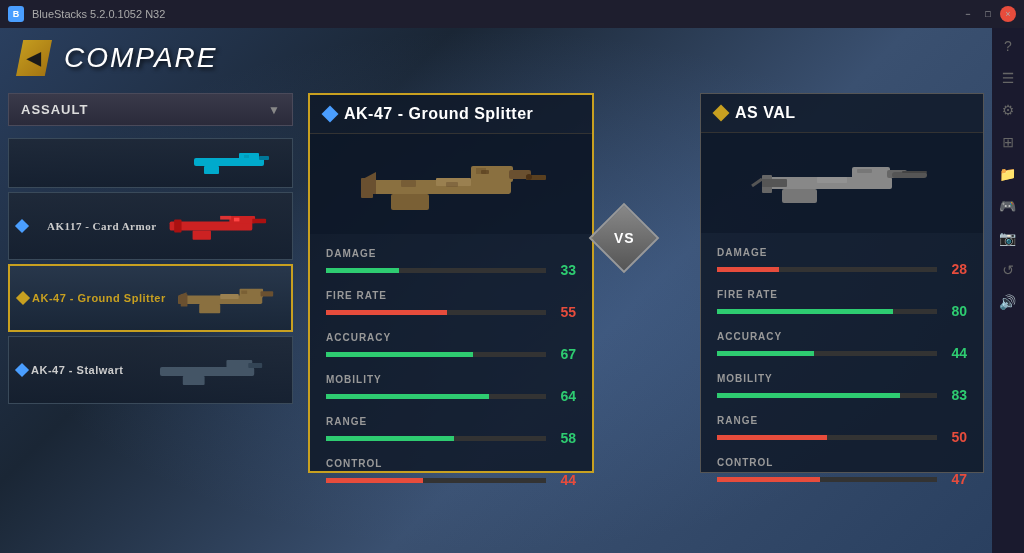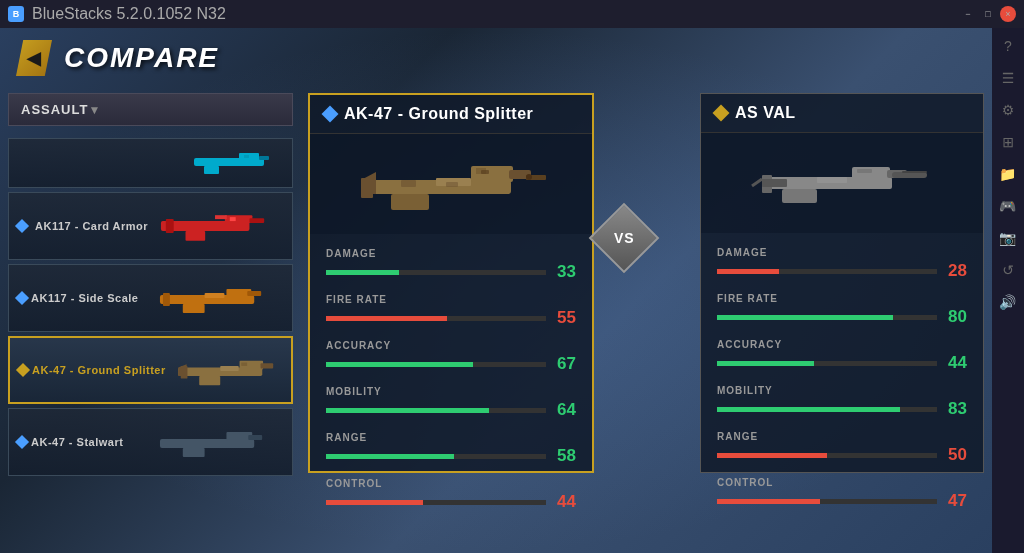--- a/index.html
+++ b/index.html
@@ -38,21 +38,21 @@
       border-radius: 3px;
       display: flex;
       align-items: center;
       justify-content: center;
       font-size: 9px;
       color: white;
       font-weight: bold;
     }
     .bs-title {
       color: #aaa;
-      font-size: 16px;
+      font-size: 11px;
     }
     .bs-controls {
       display: flex;
       align-items: center;
       gap: 4px;
     }
     .bs-btn {
       width: 16px;
       height: 16px;
       border-radius: 50%;
@@ -128,21 +128,21 @@
       justify-content: center;
       cursor: pointer;
     }
     .back-arrow {
       color: #1a1a1a;
       font-size: 18px;
       font-weight: bold;
     }
     .compare-title {
       font-size: 28px;
-      font-weight: 700;
+      font-weight: 400;
       color: white;
       letter-spacing: 2px;
       text-shadow: 2px 2px 4px rgba(0,0,0,0.8);
       font-style: italic;
     }
 
     
     .left-panel {
       position: absolute;
       top: 65px;
@@ -154,21 +154,21 @@
       flex-direction: column;
       gap: 4px;
     }
 
     .dropdown-btn {
       background: linear-gradient(180deg, #3a3a4a, #2a2a3a);
       border: 1px solid #4a4a5a;
       padding: 8px 12px;
       display: flex;
       align-items: center;
-      justify-content: flex-start;
+      justify-content: space-between;
       cursor: pointer;
       margin-bottom: 8px;
     }
     .dropdown-text {
       color: #ddd;
       font-size: 13px;
       font-weight: bold;
       letter-spacing: 1px;
     }
     .dropdown-arrow {
@@ -322,21 +322,21 @@
     .stat-bar-fill {
       height: 100%;
       position: absolute;
       left: 0;
       top: 0;
     }
     .stat-bar-fill.green { background: #2ecc71; }
     .stat-bar-fill.red { background: #e74c3c; }
 
     .stat-value {
-      font-size: 17px;
+      font-size: 14px;
       font-weight: 900;
       min-width: 24px;
       text-align: right;
     }
     .stat-value.green { color: #2ecc71; }
     .stat-value.red { color: #e74c3c; }
 
     
     .vs-container {
       width: 60px;
@@ -418,56 +418,38 @@
             <rect x="55" y="10" width="20" height="6" fill="#00aacc" rx="1"></rect>
             <rect x="75" y="13" width="10" height="4" fill="#007799" rx="1"></rect>
             <rect x="20" y="23" width="15" height="8" fill="#00aacc" rx="1"></rect>
             <rect x="60" y="12" width="5" height="3" fill="#009bbb"></rect>
           </svg>
         </div>
       </div>
 
       <div class="weapon-item">
         <div style="display:flex; flex-direction:column; justify-content:center; gap:2px; min-width:130px;">
-          <div style="display:flex; align-items:center; gap:8px;">
+          <div style="display:flex; align-items:center; gap:20px;font-family:Liberation Serif, serif;">
             <div class="weapon-diamond"></div>
             <span class="weapon-name">AK117 - Card Armor</span>
           </div>
         </div>
         <div class="weapon-img-placeholder">
           <svg width="130" height="50" viewBox="0 0 130 50">
             <rect x="5" y="20" width="90" height="10" fill="#cc2222" rx="2"></rect>
             <rect x="70" y="14" width="28" height="8" fill="#cc2222" rx="1"></rect>
             <rect x="95" y="17" width="15" height="5" fill="#aa1111" rx="1"></rect>
             <rect x="30" y="30" width="20" height="10" fill="#cc2222" rx="1"></rect>
             <rect x="10" y="18" width="8" height="14" fill="#aa1111" rx="1"></rect>
             <rect x="75" y="16" width="6" height="4" fill="#ff4444"></rect>
             <rect x="60" y="14" width="12" height="4" fill="#dd3333"></rect>
           </svg>
         </div>
       </div>
 
-      <div class="weapon-item">
-        <div style="display:flex; flex-direction:column; justify-content:center; gap:2px; min-width:130px;">
-          <div style="display:flex; align-items:center; gap:4px;">
-            <div class="weapon-diamond"></div>
-            <span class="weapon-name">AK117 - Side Scale</span>
-          </div>
-        </div>
-        <div class="weapon-img-placeholder">
-          <svg width="130" height="50" viewBox="0 0 130 50">
-            <rect x="5" y="22" width="95" height="9" fill="#c07010" rx="2"></rect>
-            <rect x="72" y="16" width="25" height="8" fill="#c07010" rx="1"></rect>
-            <rect x="93" y="18" width="14" height="5" fill="#a05808" rx="1"></rect>
-            <rect x="28" y="31" width="22" height="9" fill="#c07010" rx="1"></rect>
-            <rect x="8" y="20" width="7" height="13" fill="#a05808" rx="1"></rect>
-            <rect x="50" y="20" width="20" height="5" fill="#d08020" rx="1"></rect>
-          </svg>
-        </div>
-      </div>
 
       <div class="weapon-item selected">
         <div style="display:flex; flex-direction:column; justify-content:center; gap:2px; min-width:130px;">
           <div style="display:flex; align-items:center; gap:4px;">
             <div class="weapon-diamond gold"></div>
             <span class="weapon-name selected-name">AK-47 - Ground Splitter</span>
           </div>
         </div>
         <div class="weapon-img-placeholder">
           <svg width="130" height="55" viewBox="0 0 130 55">

